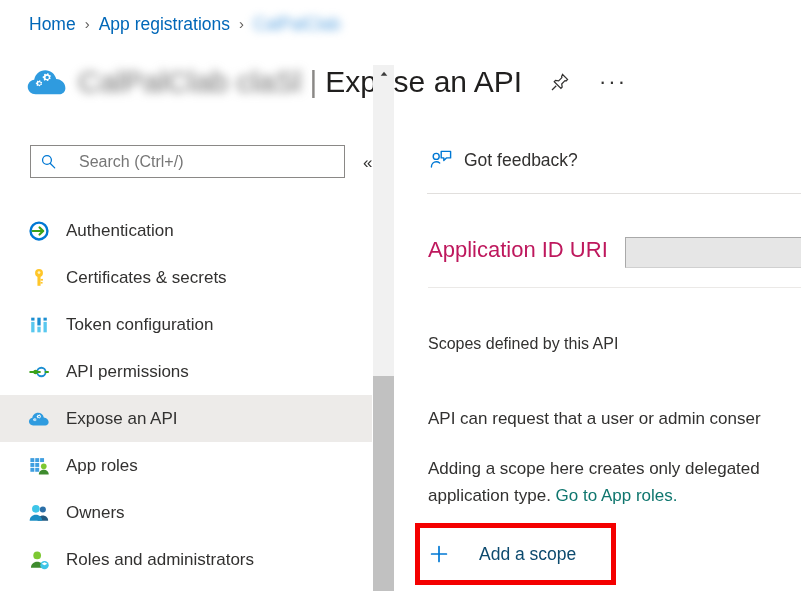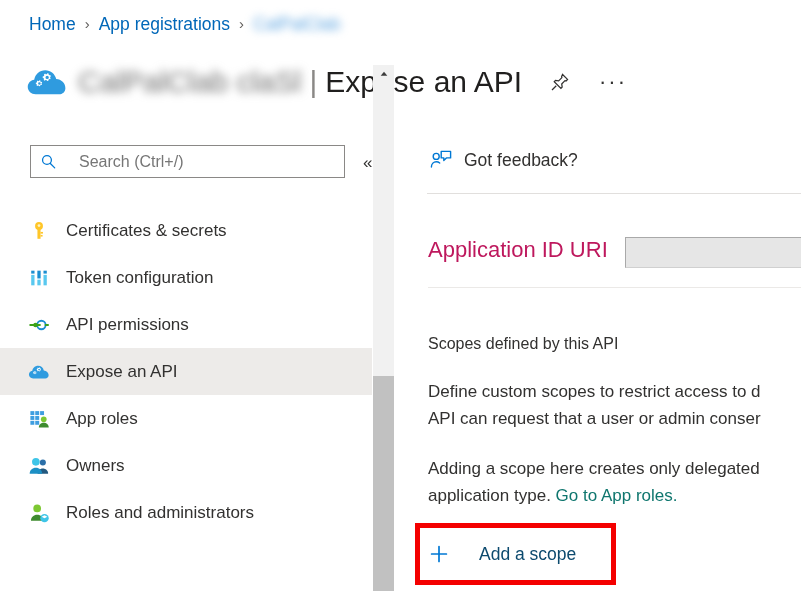--- a/index.html
+++ b/index.html
@@ -204,20 +204,30 @@
           <path d="M12.2 12.4L17.3 17.5" stroke-linecap="round"></path>
         </svg>
       </span>
       <span class="search-ph">Search (Ctrl+/)</span>
     </div>
 
     <div class="collapse-chev">«</div>
 
     <div class="navlist">
 
+      <div class="navitem">
+        <span class="navicon">
+          <svg viewBox="0 0 24 24" width="22" height="22">
+            <circle cx="12" cy="12" r="9.2" fill="none" stroke="#0078d4" stroke-width="2.6"></circle>
+            <path d="M5 12h11" stroke="#3ba21a" stroke-width="2.4" stroke-linecap="round"></path>
+            <path d="M12.6 8.2L16.6 12l-4 3.8" fill="none" stroke="#3ba21a" stroke-width="2.4" stroke-linecap="round" stroke-linejoin="round"></path>
+          </svg>
+        </span>
+        <span class="navlabel">Authentication</span>
+      </div>
 
       <div class="navitem">
         <span class="navicon">
           <svg viewBox="0 0 24 24" width="22" height="22">
             <circle cx="12" cy="6.6" r="4.3" fill="#ffc629"></circle>
             <circle cx="12" cy="6" r="1.5" fill="#fff3c4"></circle>
             <rect x="10.3" y="9.5" width="3.4" height="11" fill="#ffc629"></rect>
             <rect x="13.7" y="13" width="2.6" height="1.9" fill="#ffc629"></rect>
             <rect x="13.7" y="16.3" width="2.2" height="1.8" fill="#ffc629"></rect>
           </svg>
@@ -335,21 +345,21 @@
     <div class="divider"></div>
 
     <div class="uri-row">
       <span class="uri-label">Application ID URI</span>
       <span class="uri-input"></span>
     </div>
     <div class="uri-underline"></div>
 
     <div class="scopes-h">Scopes defined by this API</div>
 
-    <div class="scopes-p1"><span>Define custom scopes to restrict access to d</span><br><span>API can request that a user or admin conser</span></div>
+    <div class="scopes-p1"><br><span>API can request that a user or admin conser</span></div>
 
     <div class="scopes-p2"><span>Adding a scope here creates only delegated</span><br><span>application type. </span><span class="inline-link">Go to App roles.</span></div>
 
     <div class="add-scope-wrap">
       <div class="redbox"></div>
       <div class="add-scope-btn">
         <span class="plus-icon">
           <svg viewBox="0 0 20 20" width="20" height="20" stroke="#0078d4" stroke-width="1.7">
             <path d="M10 2.6v14.8M2.6 10h14.8" stroke-linecap="round"></path>
           </svg>

